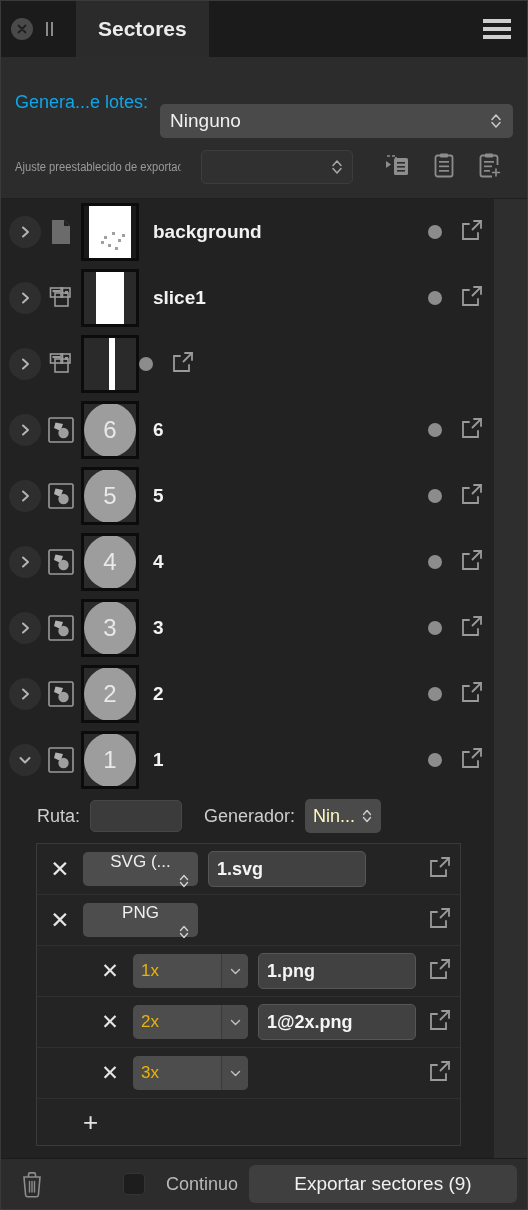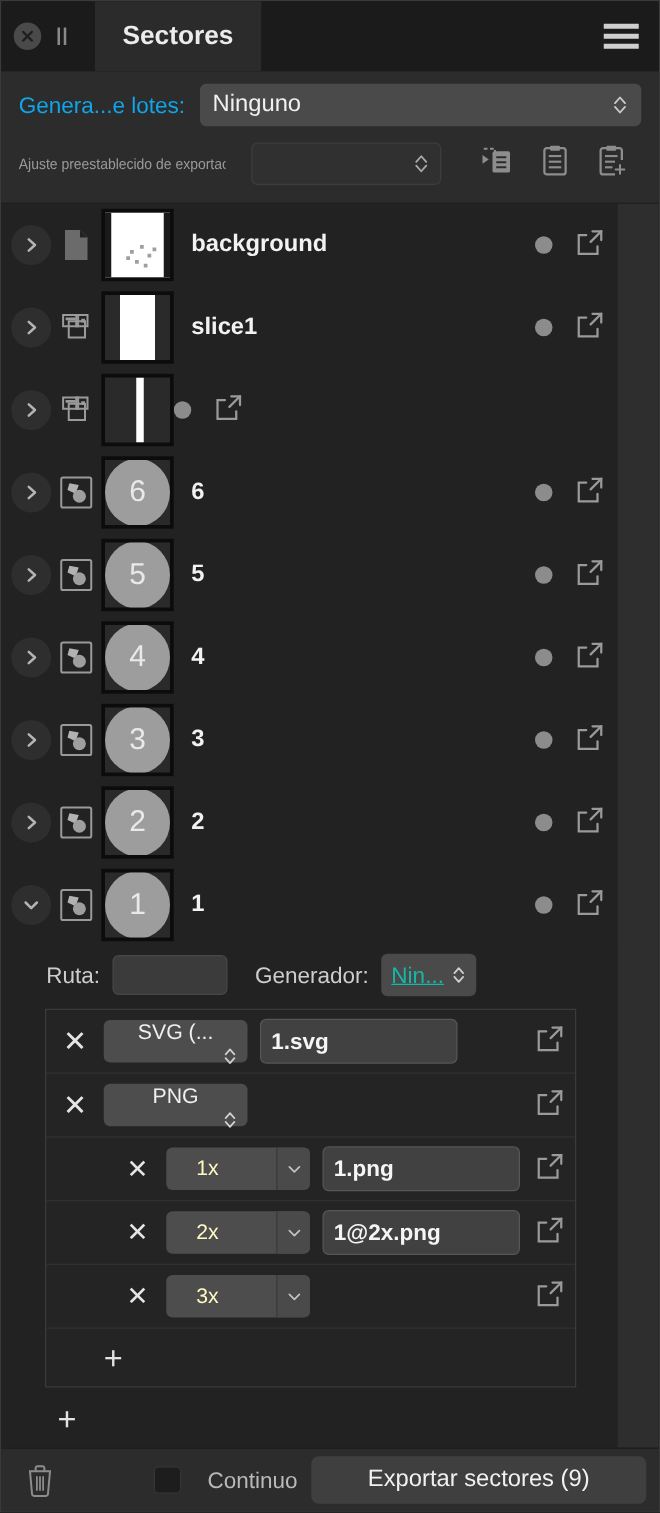--- a/index.html
+++ b/index.html
@@ -80,20 +80,21 @@
     flex: 1;
     height: 34px;
     background: #4a4a4a;
     border-radius: 5px;
     display: flex; align-items: center;
     padding: 0 10px;
     font-size: 19px; color: #f0f0f0;
     position: relative;
     cursor: pointer;
     box-sizing: border-box;
+    margin-top: 37px;
   }
   .stepper {
     margin-left: auto;
     display: flex; flex-direction: column; gap: 2px;
     color: #cfcfcf;
   }
   .stepper svg { display: block; }
 
   .row-preset {
     display: flex; align-items: center; gap: 8px;
@@ -197,21 +198,21 @@
     gap: 10px;
   }
   .detail-head .dlbl { font-size: 18px; color: #cdcdcd; }
   .ruta-field {
     width: 90px; height: 30px; background: #3b3b3b;
     border: 1px solid #474747; border-radius: 5px; cursor: text;
   }
   .gen-select {
     height: 34px; background: #4a4a4a; border-radius: 5px;
     display: flex; align-items: center; gap: 6px;
-    padding: 0 8px; font-size: 18px; color: #14b8a6; cursor: pointer; text-decoration: underline;
+    padding: 0 8px; font-size: 18px; color: #fef9c3; cursor: pointer;
   }
   .fmtbox {
     margin: 0 33px 0 35px;
     border: 1px solid #3a3a3a;
     background: #242424;
   }
   .fmtrow {
     height: 50px; display: flex; align-items: center;
     border-bottom: 1px solid #303030;
     padding: 0 8px 0 0;
@@ -227,21 +228,21 @@
     width: 115px; height: 34px; background: #4d4d4d; border-radius: 5px;
     display: flex; align-items: center; padding: 0 8px;
     font-size: 17px; color: #efefef; box-sizing: border-box; cursor: pointer; flex-direction: column;
   }
   .scale-select {
     width: 115px; height: 34px; background: #4d4d4d; border-radius: 5px;
     display: flex; align-items: center; box-sizing: border-box; cursor: pointer;
     overflow: hidden;
   }
   .scale-select .sv {
-    flex: 1; padding-left: 24px; font-size: 17px; color: #fef9c3;
+    flex: 1; padding-left: 8px; font-size: 17px; color: #eab308;
   }
   .scale-select .sarrow {
     width: 26px; height: 100%; display:flex; align-items:center; justify-content:center;
     border-left: 1px solid #3a3a3a; background:#4a4a4a;
   }
   .namefield {
     width: 158px; height: 36px; background: #414141;
     border: 1px solid #565656; border-radius: 5px;
     display: flex; align-items: center; padding: 0 8px;
     font-size: 18px; font-weight: bold; color: #f5f5f5;

